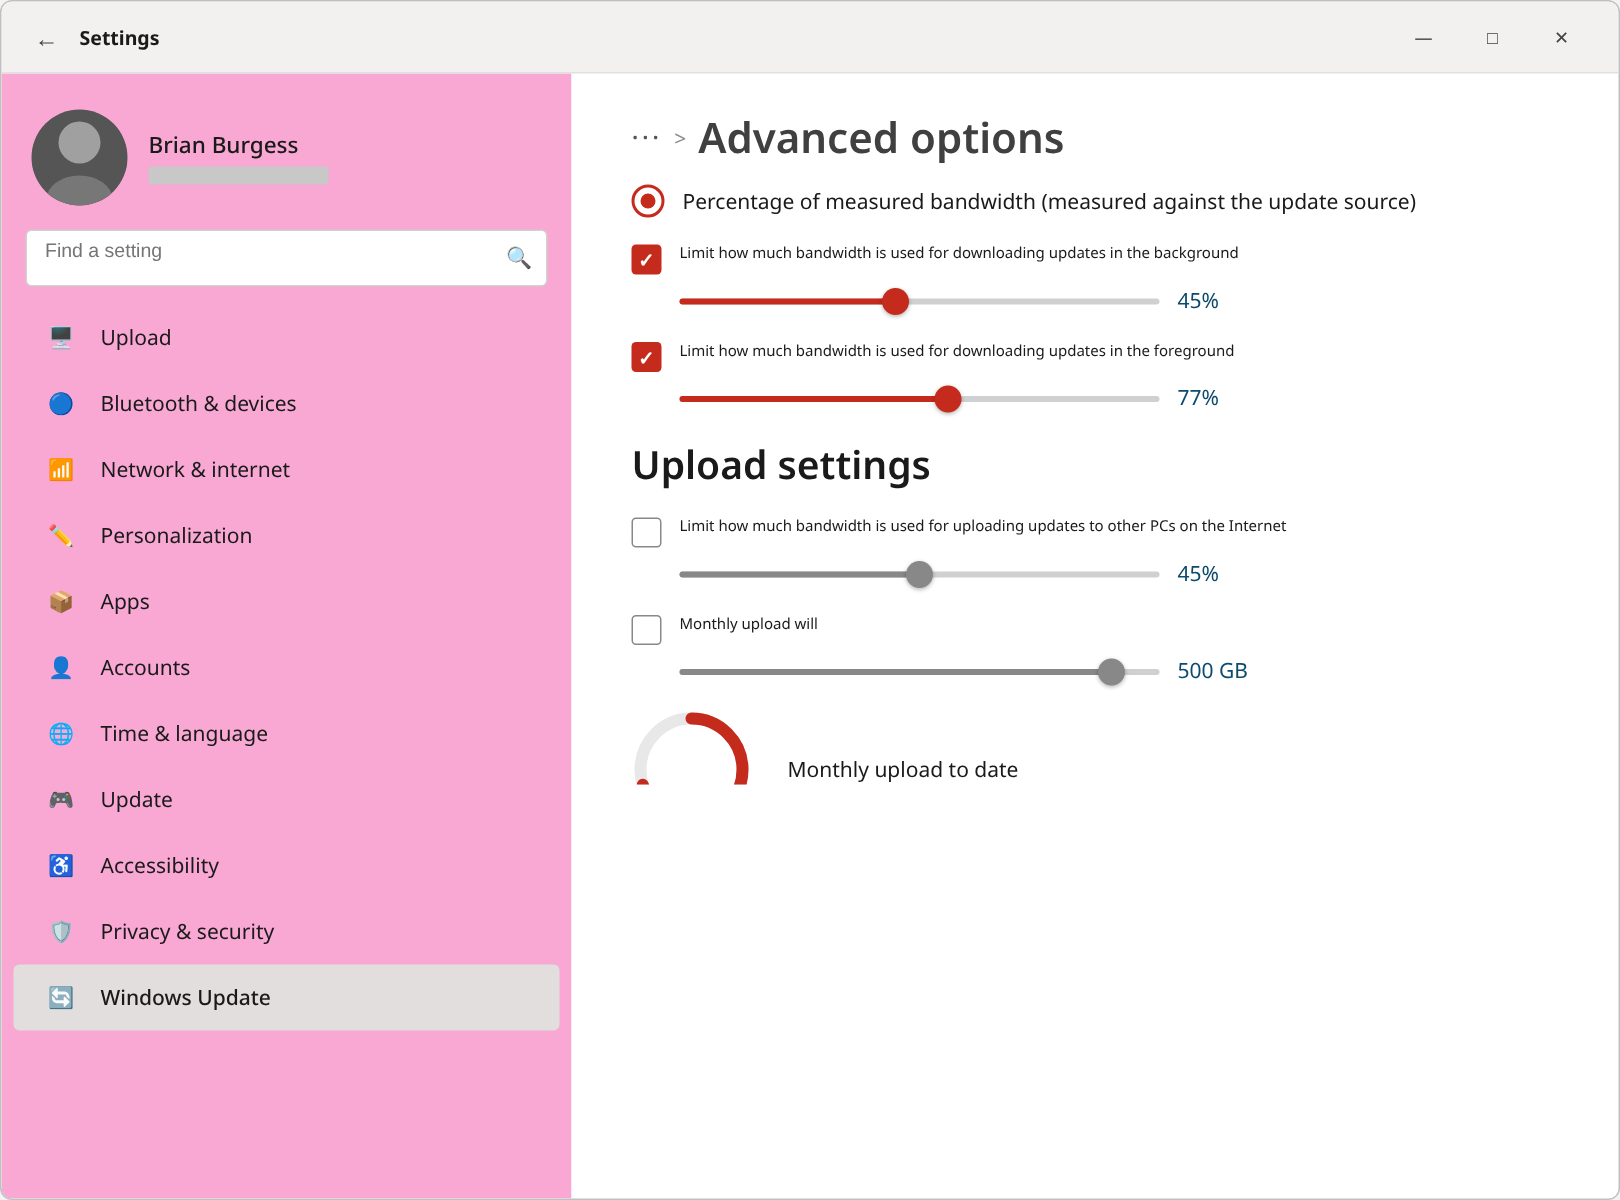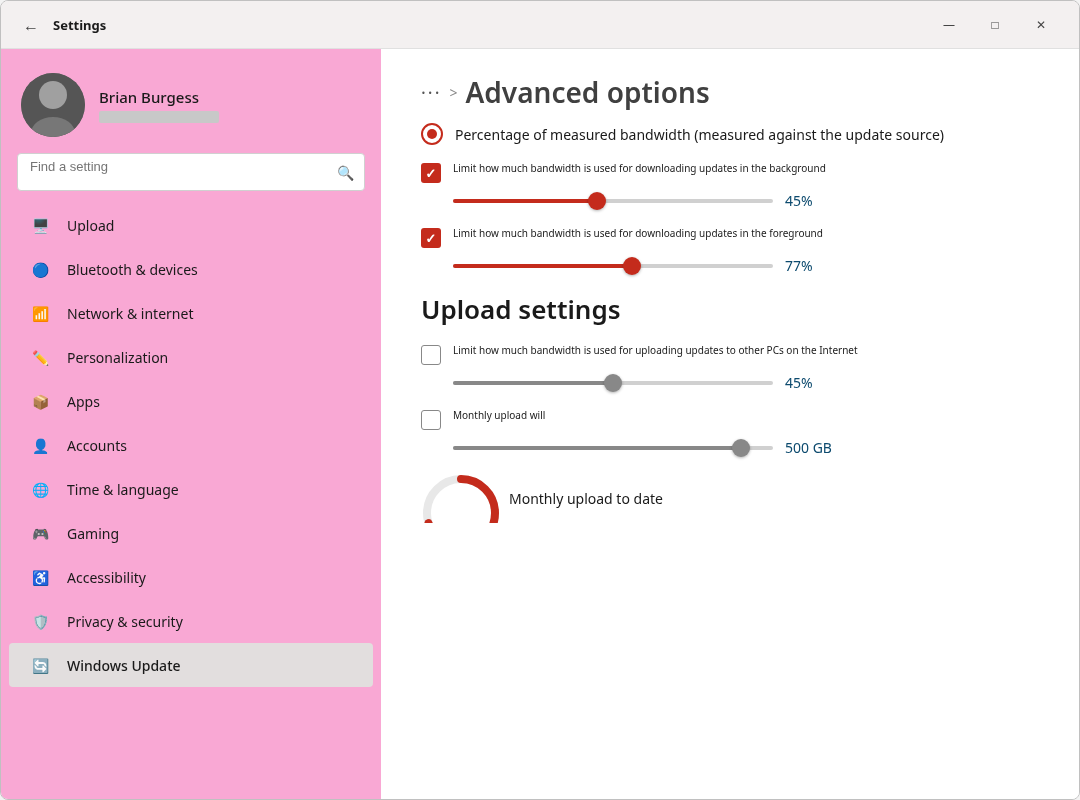--- a/index.html
+++ b/index.html
@@ -289,22 +289,22 @@
       margin: 8px 0 16px 0;
     }
     .note-text {
       font-size: 13px;
       color: #444;
       line-height: 1.5;
       margin-top: 8px;
     }
     .monthly-row {
       display: flex;
-      align-items: center;
-      gap: 8px;
+      align-items: flex-end;
+      gap: 24px;
       margin-top: 8px;
     }
   </style>
 </head>
 <body>
 
 <div class="window">
 
   <div class="titlebar">
     <div class="titlebar-back">←</div>
@@ -362,21 +362,21 @@
       <div class="nav-item">
         <span class="nav-icon">👤</span>
         <span>Accounts</span>
       </div>
       <div class="nav-item">
         <span class="nav-icon">🌐</span>
         <span>Time &amp; language</span>
       </div>
       <div class="nav-item">
         <span class="nav-icon">🎮</span>
-        <span>Gaming</span>
+        <span>Update</span>
       </div>
       <div class="nav-item">
         <span class="nav-icon">♿</span>
         <span>Accessibility</span>
       </div>
       <div class="nav-item">
         <span class="nav-icon">🛡️</span>
         <span>Privacy &amp; security</span>
       </div>
       <div class="nav-item active">

